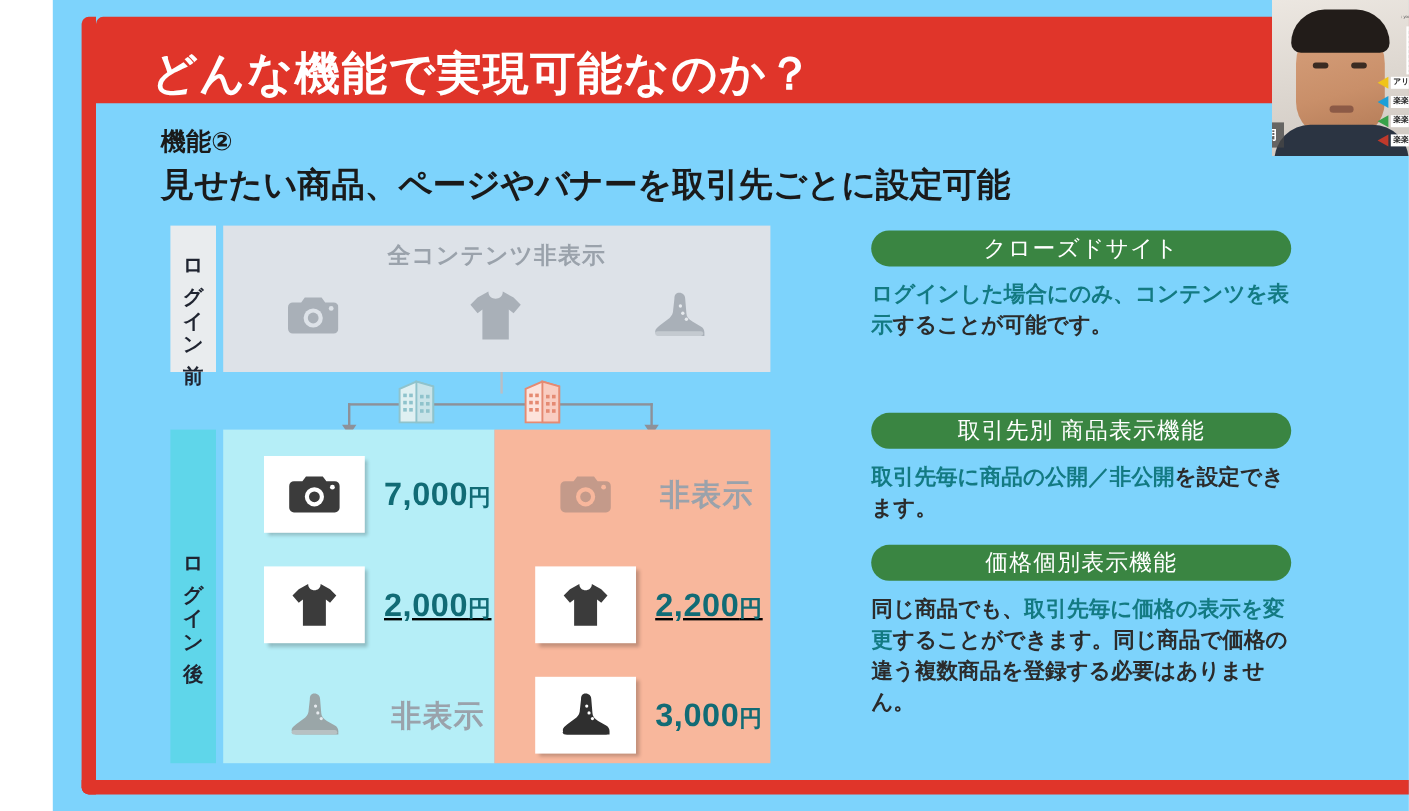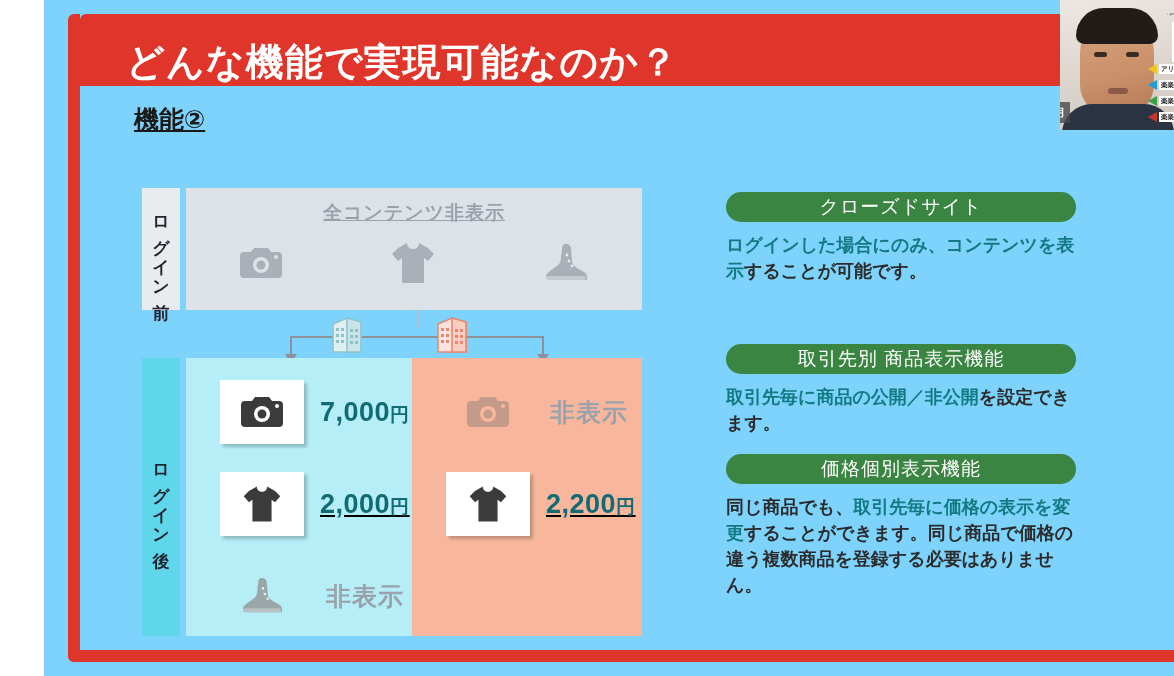--- a/index.html
+++ b/index.html
@@ -33,22 +33,22 @@
     position:absolute;left:46px;top:24px;
     color:#ffffff;
     font-size:38px;font-weight:bold;letter-spacing:1px;
     white-space:nowrap;
     line-height:48px;
   }
 
   
   #heading-1{
     position:absolute;left:90px;top:103px;
-    font-size:25px;font-weight:bold;color:#1a1a1a;
-    line-height:32px;white-space:nowrap;text-decoration:underline;
+    font-size:21px;font-weight:bold;color:#1a1a1a;
+    line-height:32px;white-space:nowrap;
   }
   #heading-2{
     position:absolute;left:90px;top:136px;
     font-size:28px;font-weight:bold;color:#1a1a1a;
     line-height:36px;white-space:nowrap;
   }
 
   
   #diagram{position:absolute;left:98px;top:188px;width:500px;height:448px;}
 
@@ -66,21 +66,20 @@
     letter-spacing:2px;
   }
   #before-panel{
     position:absolute;left:44px;top:0;width:456px;height:122px;
     background:#dde2e8;
   }
   #before-caption{
     position:absolute;left:0;top:12px;width:456px;
     text-align:center;font-size:19px;font-weight:bold;color:#9aa2ab;
     letter-spacing:1px;
-    text-decoration:underline;
   }
   #before-icons{
     position:absolute;left:0;top:46px;width:456px;height:62px;
     display:flex;align-items:center;justify-content:space-around;
   }
   .gray-icon{opacity:1;}
 
   
   #connector{position:absolute;left:0;top:122px;width:500px;height:48px;}
   #conn-line{position:absolute;left:148px;top:26px;width:254px;height:2px;background:#8d9199;}
@@ -251,20 +250,21 @@
 
   <div class="frame-edge" id="frame-left"></div>
   <div class="frame-edge" id="frame-bottom"></div>
   <div class="frame-edge" id="frame-right"></div>
 
   <div id="title-bar">
     <div id="title-text">どんな機能で実現可能なのか？</div>
   </div>
 
   <div id="heading-1">機能②</div>
+  <div id="heading-2">見せたい商品、ページやバナーを取引先ごとに設定可能</div>
 
   <div id="diagram">
 
     <div id="before-row">
       <div id="before-label-strip">
         <div id="before-label">ログイン前</div>
       </div>
       <div id="before-panel">
         <div id="before-caption">全コンテンツ非表示</div>
         <div id="before-icons">
@@ -406,20 +406,32 @@
 
         <div class="prod-row r2">
           <div class="thumb">
             <svg width="40" height="40" viewBox="0 0 46 46">
                 <path fill="#3b3b3b" d="M17 3 8 8 2 14l6 7 4-3v25h22V18l4 3 6-7-6-6-9-5c0 4-3 6-6 6s-6-2-6-6z"></path>
               </svg>
           </div>
           <div class="price"><span>2,200</span><span class="yen">円</span></div>
         </div>
 
+        <div class="prod-row r3">
+          <div class="thumb">
+            <svg width="42" height="38" viewBox="0 0 44 40">
+                <path fill="#2f2f2f" d="M22 1c3 0 5 2 5 5l1 12c0 3 2 5 5 7l7 4c2 1 3 3 3 5v3H7c-3 0-5-2-5-4s2-3 4-5l8-6c2-2 3-4 3-7l1-9c0-3 1-5 4-5z"></path>
+                <circle cx="23" cy="12" r="1.4" fill="#ffffff"></circle>
+                <circle cx="25" cy="18" r="1.4" fill="#ffffff"></circle>
+                <circle cx="28" cy="23" r="1.4" fill="#ffffff"></circle>
+                <rect x="2" y="33" width="40" height="4" rx="2" fill="#2f2f2f"></rect>
+              </svg>
+          </div>
+          <div class="price"><span>3,000</span><span class="yen">円</span></div>
+        </div>
       </div>
     </div>
   </div>
 
   <div id="right-panel">
 
     <div class="feature-block" id="blk-closed">
       <div class="feature-pill">クローズドサイト</div>
       <div class="feature-body">
         <span class="hl">ログインした場合にのみ、コンテンツ</span><span class="hl">を表示</span><span>することが可能です。</span>

